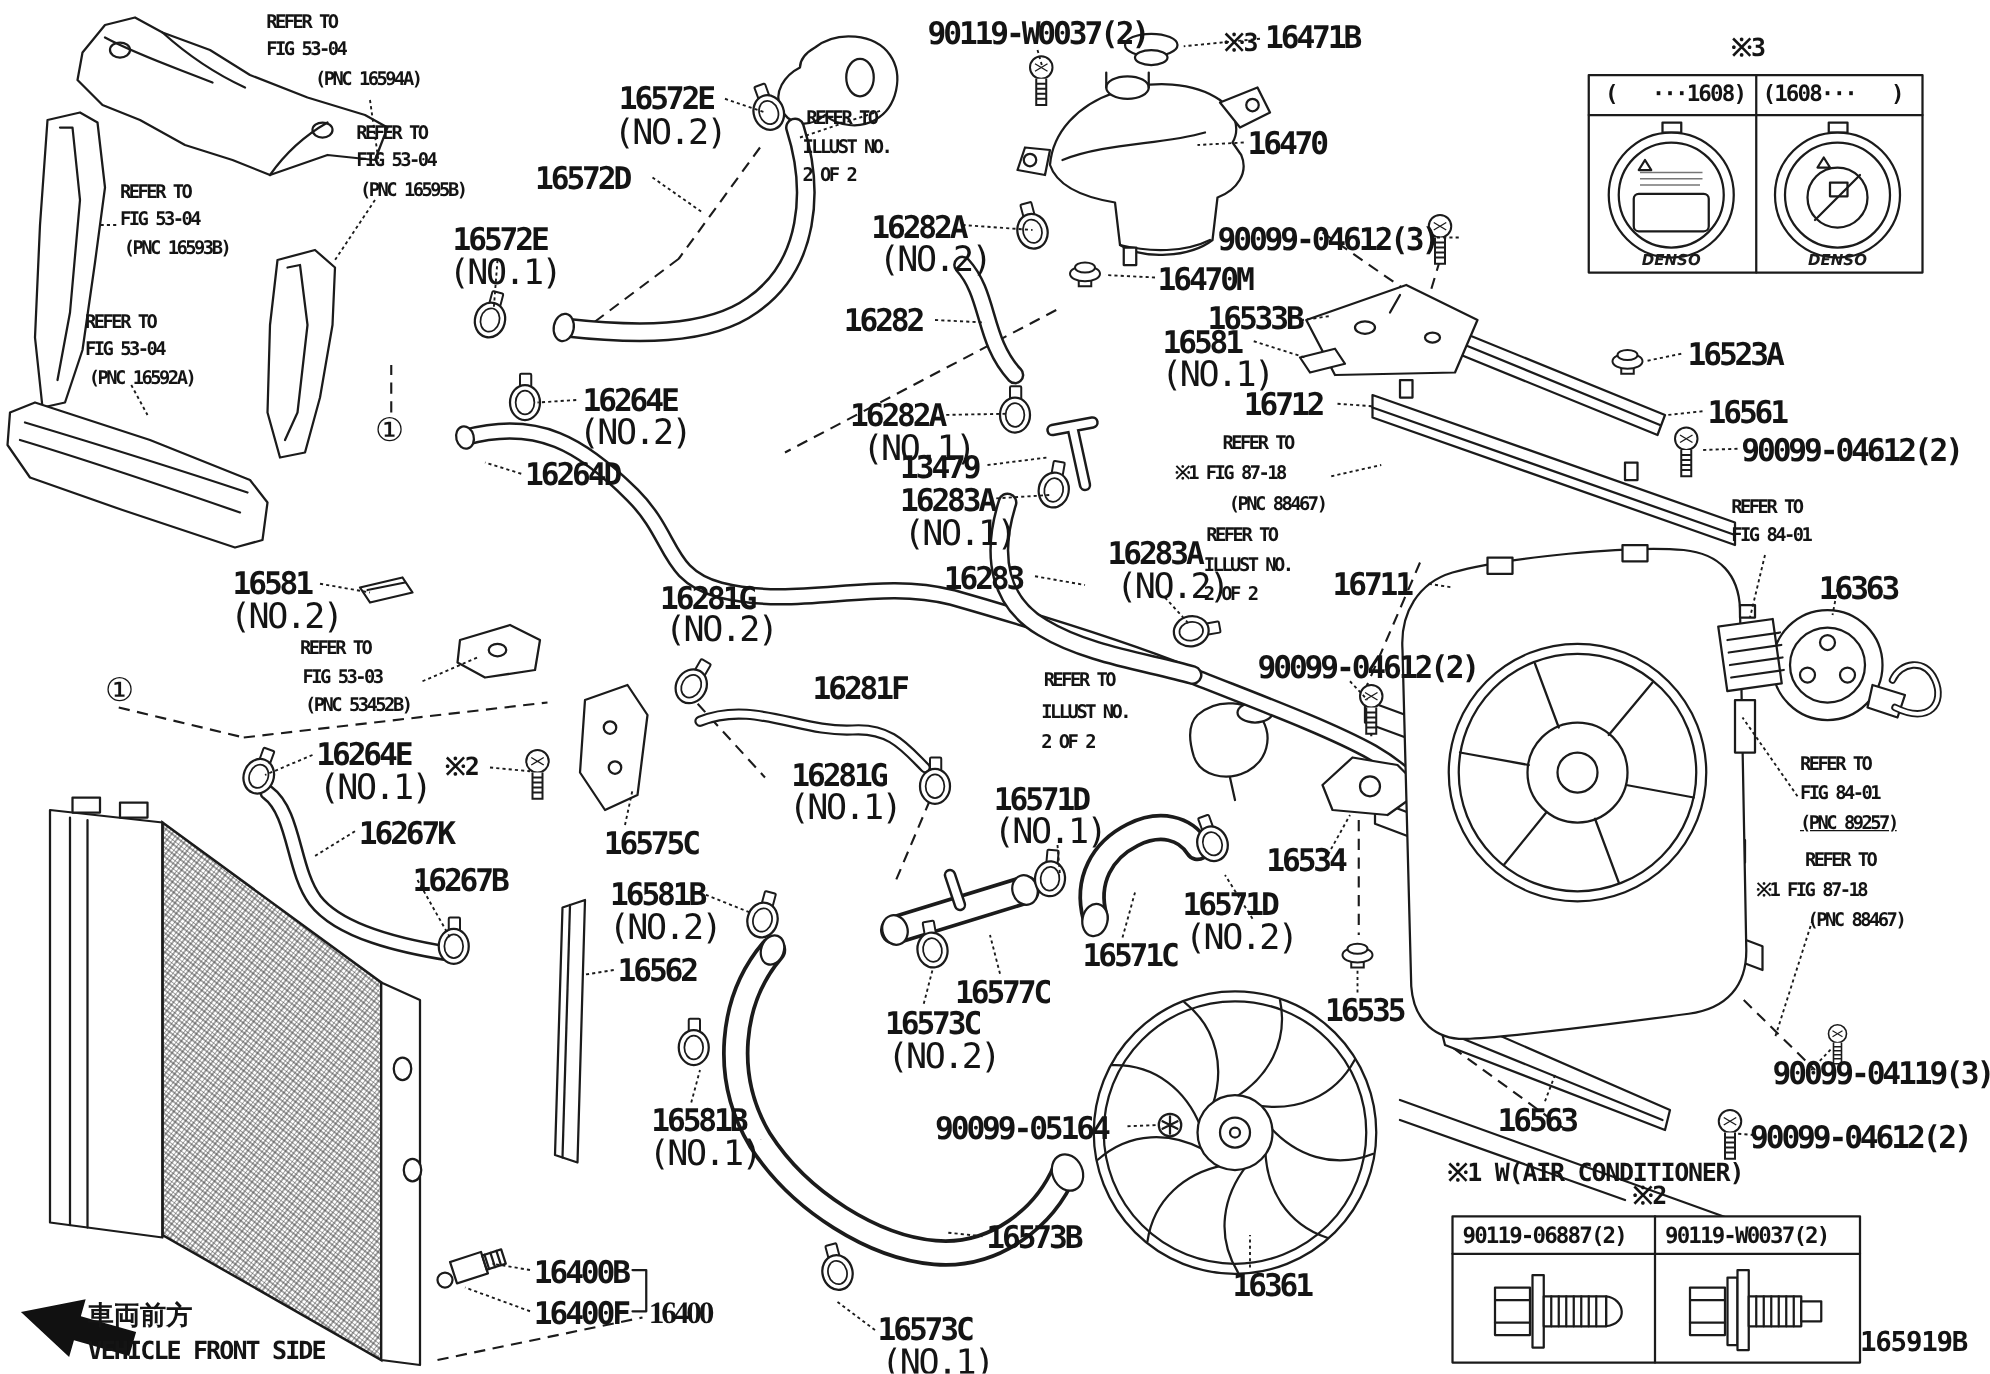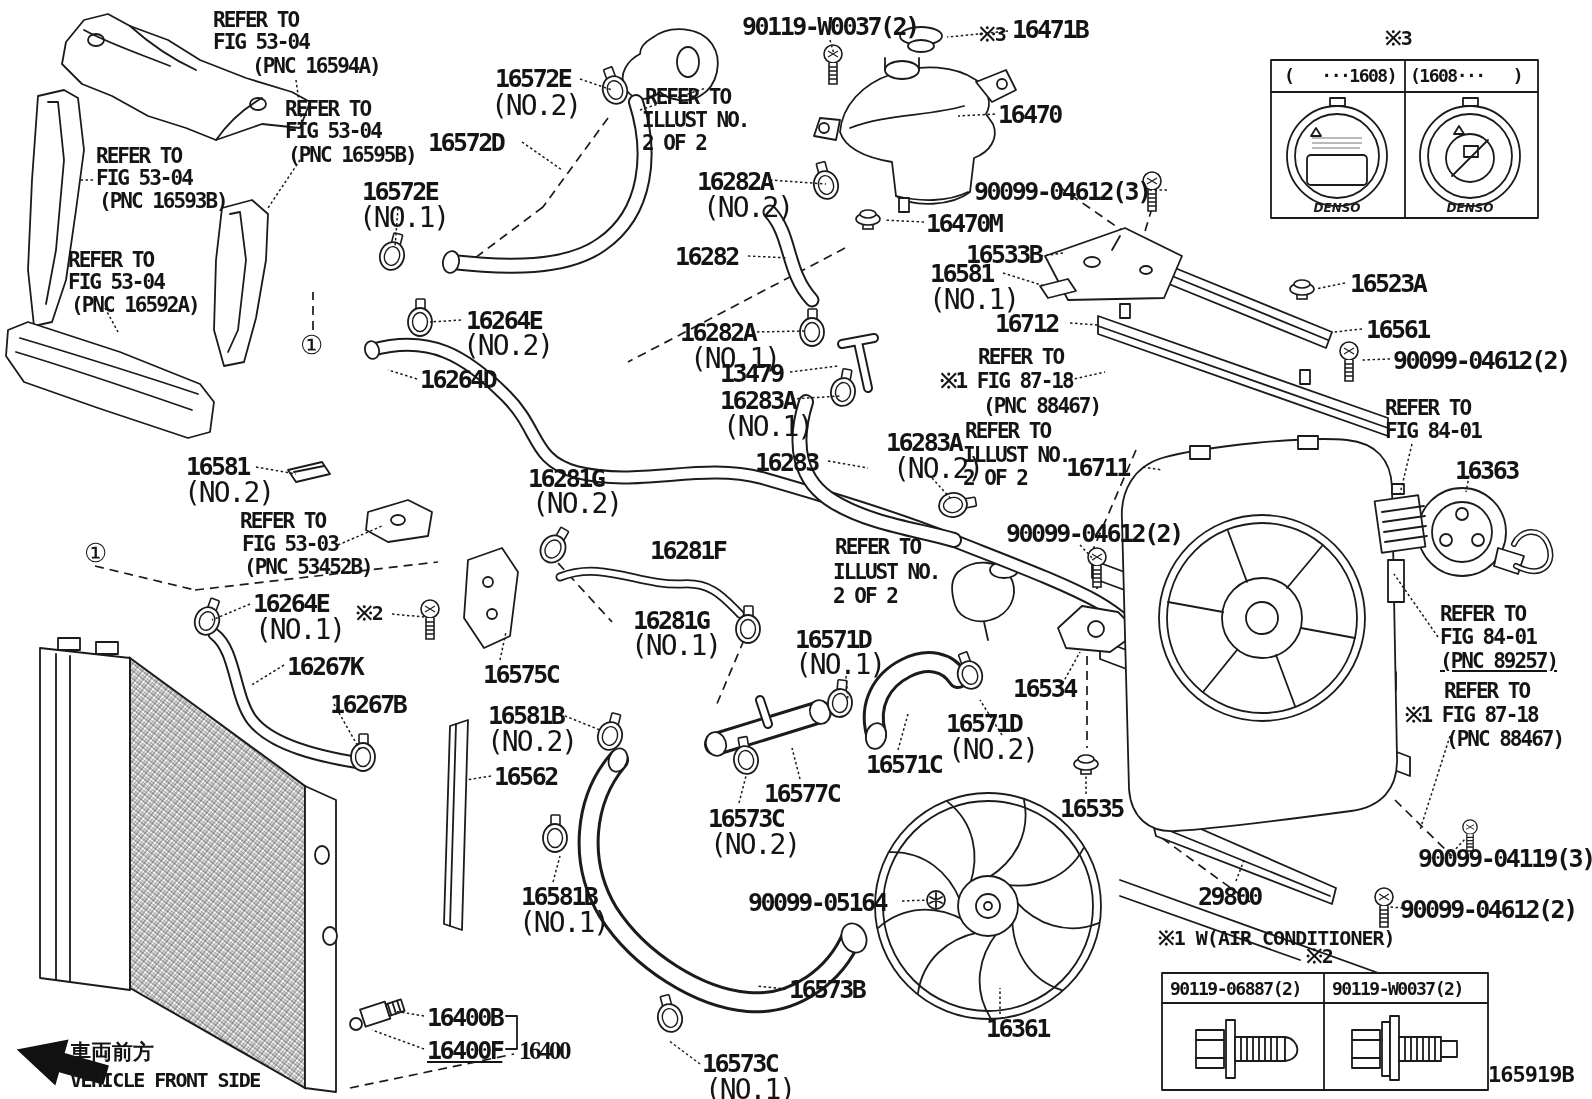--- a/index.html
+++ b/index.html
@@ -3,21 +3,21 @@
 <meta charset="utf-8">
 <style>
   html,body{margin:0;padding:0;background:#fff}
   .stage{position:relative;width:1592px;height:1099px;background:#fff;overflow:hidden;
          font-family:"DejaVu Sans Mono",monospace}
   #art{position:absolute;left:0;top:0}
   .lbl{position:absolute;white-space:pre;color:#141414;line-height:1;
        font-family:"DejaVu Sans Mono",monospace}
   .k-part{font-size:25px;font-weight:700;letter-spacing:-2.5px}
   .k-sub{font-size:28px;font-weight:400;letter-spacing:-2px}
-  .k-ref{font-size:21px;font-weight:700;letter-spacing:-2px}
+  .k-ref{font-size:15px;font-weight:700;letter-spacing:-2px}
   .k-note{font-size:20px;font-weight:700;letter-spacing:-1px}
   .k-circ{font-size:26px;font-weight:400}
   .k-tblh{font-size:18px;font-weight:700;letter-spacing:-1.5px}
   .k-jp{font-family:"DejaVu Sans",sans-serif;font-size:21px;font-weight:700}
   .k-en{font-size:20px;font-weight:700;letter-spacing:-1.5px}
   .k-code{font-size:22px;font-weight:600;letter-spacing:-1px}
   
   .ln{fill:none;stroke:#1b1b1b;stroke-width:1.8;stroke-linejoin:round;stroke-linecap:round}
   .wh{fill:#fff;stroke:#1b1b1b;stroke-width:1.8;stroke-linejoin:round}
   .gr{fill:none;stroke:#777;stroke-width:1.2}
@@ -435,23 +435,23 @@
       <div class="lbl k-part" style="left: 946px; top: 711px;">16571D</div>
       <div class="lbl k-sub" style="left: 948px; top: 736px;">(NO.2)</div>
       <div class="lbl k-part" style="left: 1013px; top: 676px;">16534</div>
       <div class="lbl k-part" style="left: 1060px; top: 796px;">16535</div>
       <div class="lbl k-part" style="left: 748px; top: 890px;">90099-05164</div>
       <div class="lbl k-part" style="left: 986px; top: 1016px;">16361</div>
       <div class="lbl k-part" style="left: 789px; top: 977px;">16573B</div>
       <div class="lbl k-part" style="left: 702px; top: 1051px;">16573C</div>
       <div class="lbl k-sub" style="left: 705px; top: 1076px;">(NO.1)</div>
       <div class="lbl k-part" style="left: 427px; top: 1005px;">16400B</div>
-      <div class="lbl k-part" style="left: 427px; top: 1038px; text-decoration: underline;">16400F</div>
+      <div class="lbl k-part" style="left: 427px; top: 1038px;">16400F</div>
       <div class="lbl k-part" style="left: 519px; top: 1038px; font-family: Liberation Serif, serif;">16400</div>
-      <div class="lbl k-part" style="left: 1198px; top: 884px;">29800</div>
+      <div class="lbl k-part" style="left: 1198px; top: 884px;">16563</div>
       <div class="lbl k-part" style="left: 1418px; top: 846px;">90099-04119(3)</div>
       <div class="lbl k-part" style="left: 1400px; top: 897px;">90099-04612(2)</div>
       <div class="lbl k-note" style="left: 1158px; top: 928px;">※1 W(AIR CONDITIONER)</div>
     </div>
 
 <div class="lbl k-note" style="left:1385px;top:28px">※3</div>
 <div class="lbl k-tblh" style="left:1284px;top:67px">(   ···1608)</div>
 <div class="lbl k-tblh" style="left:1410px;top:67px">(1608···   )</div>
 <div class="lbl k-note" style="left:1306px;top:946px">※2</div>
 <div class="lbl k-tblh" style="left:1170px;top:980px">90119-06887(2)</div>

